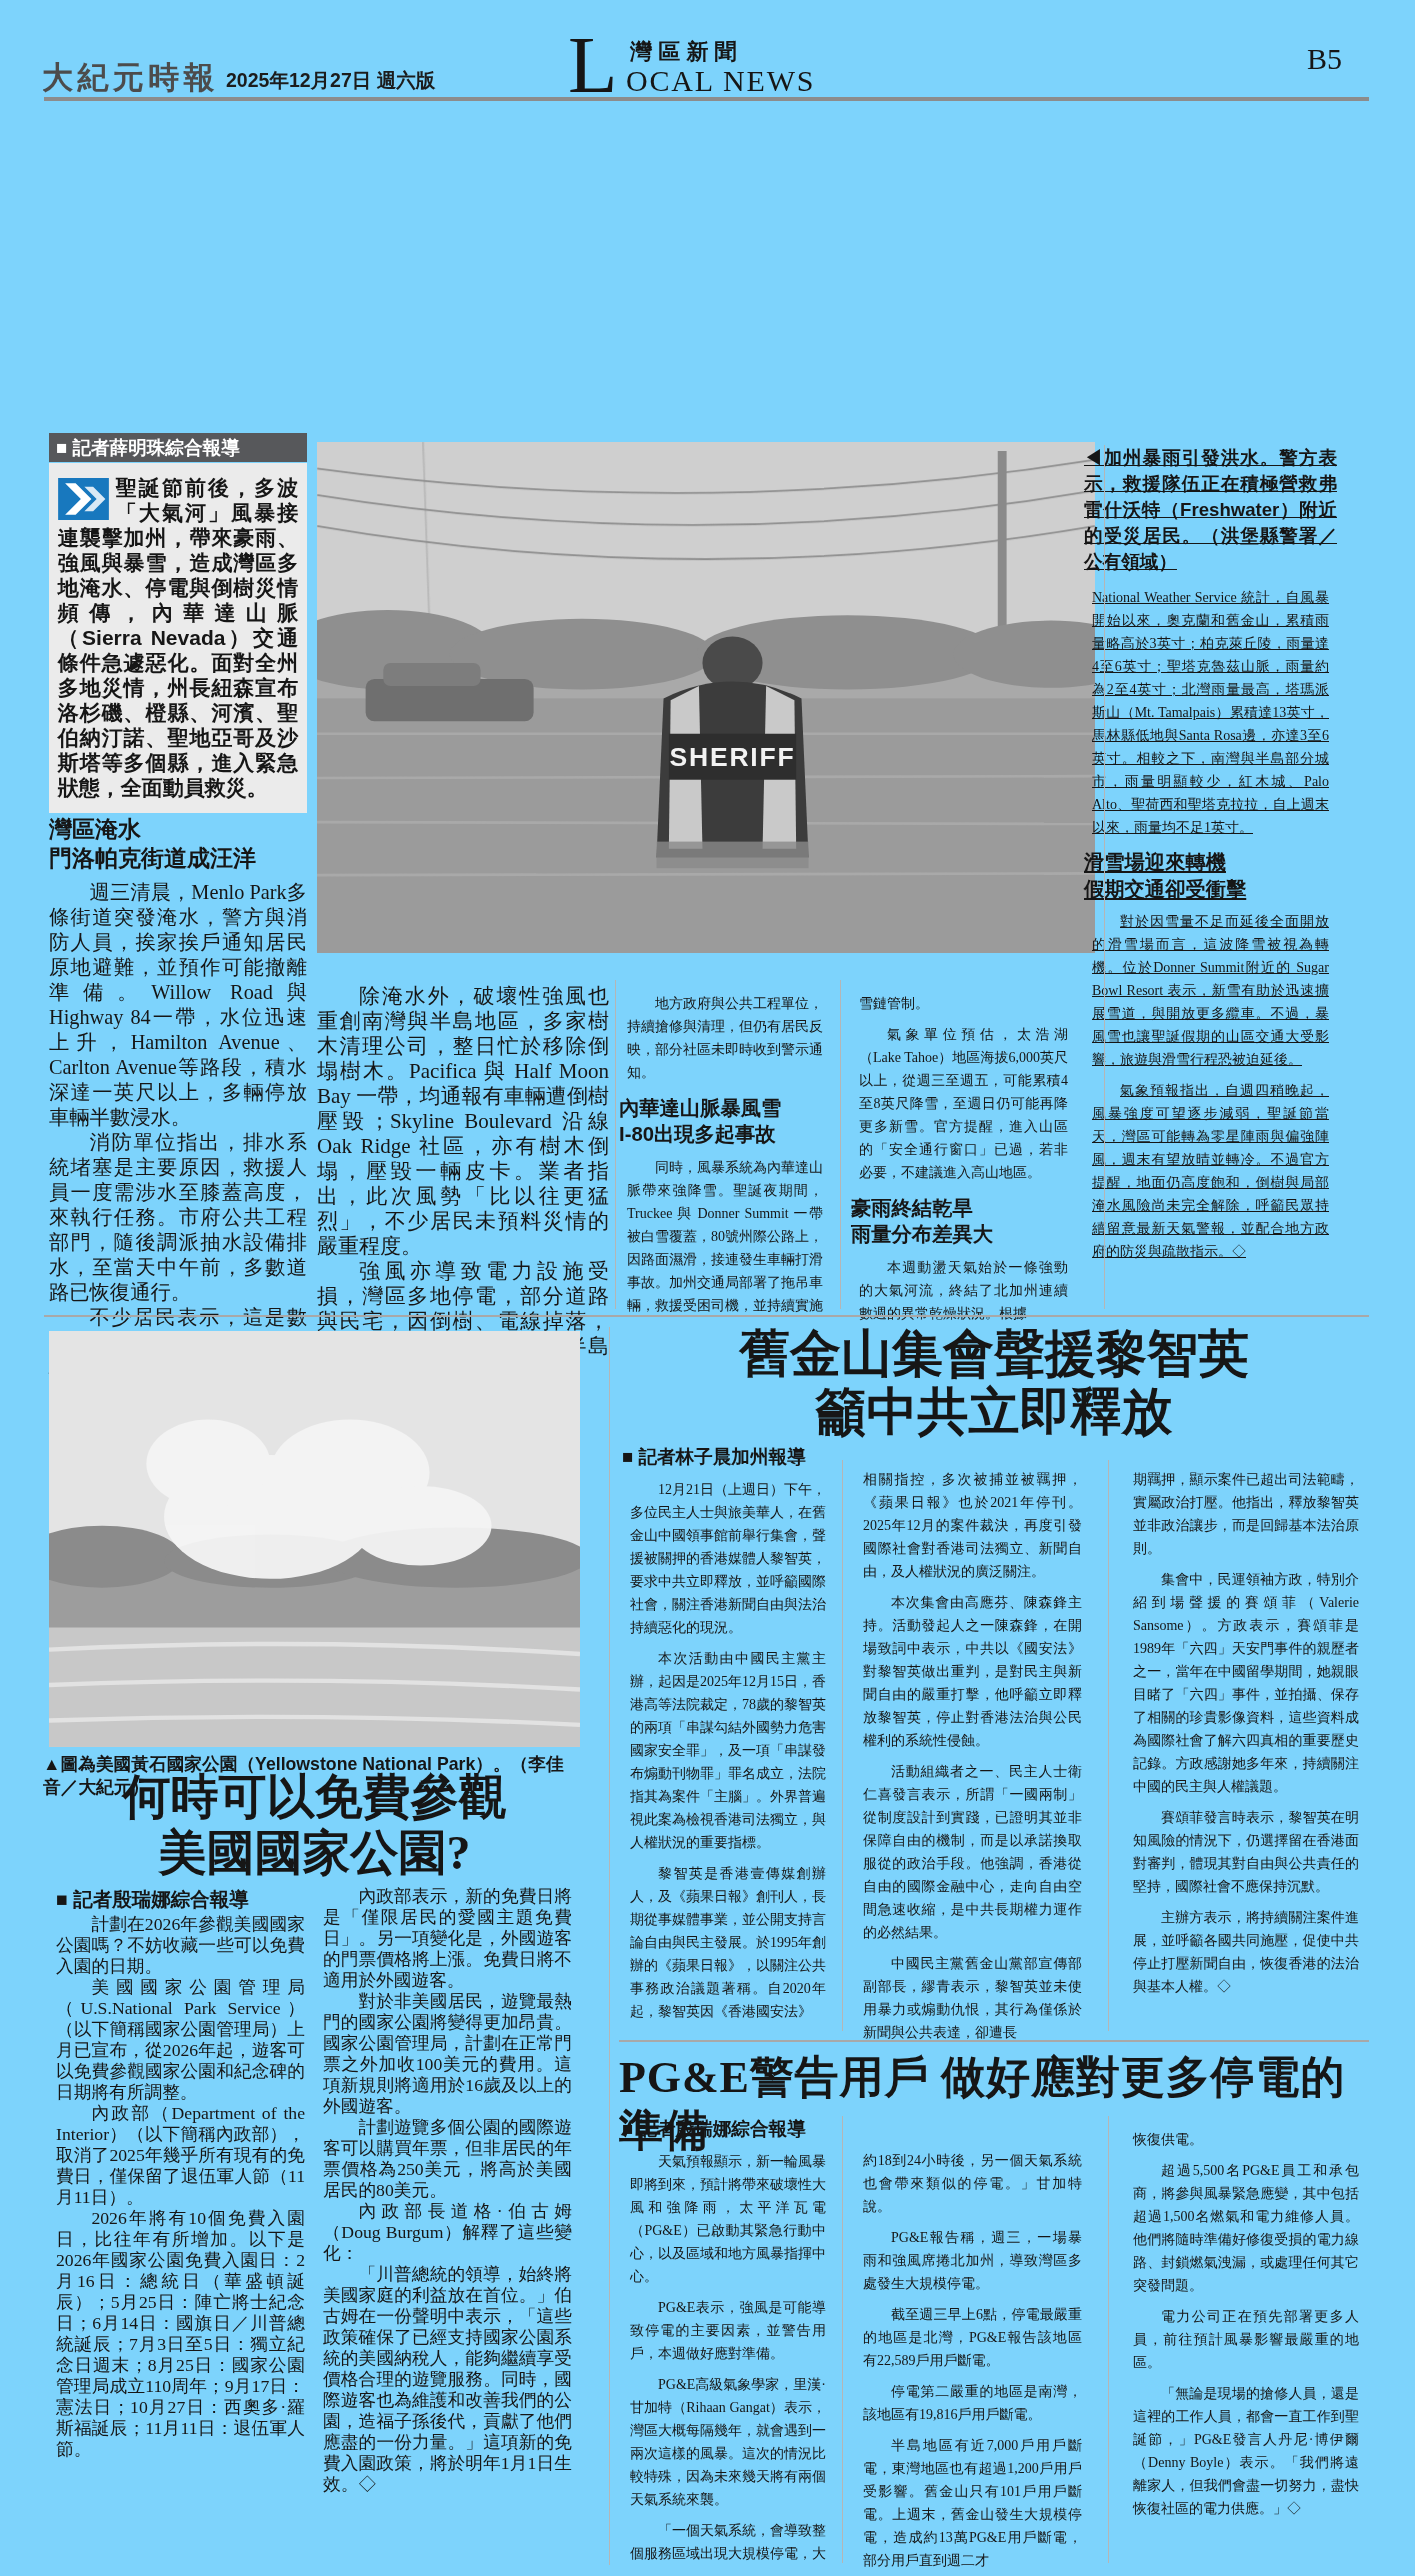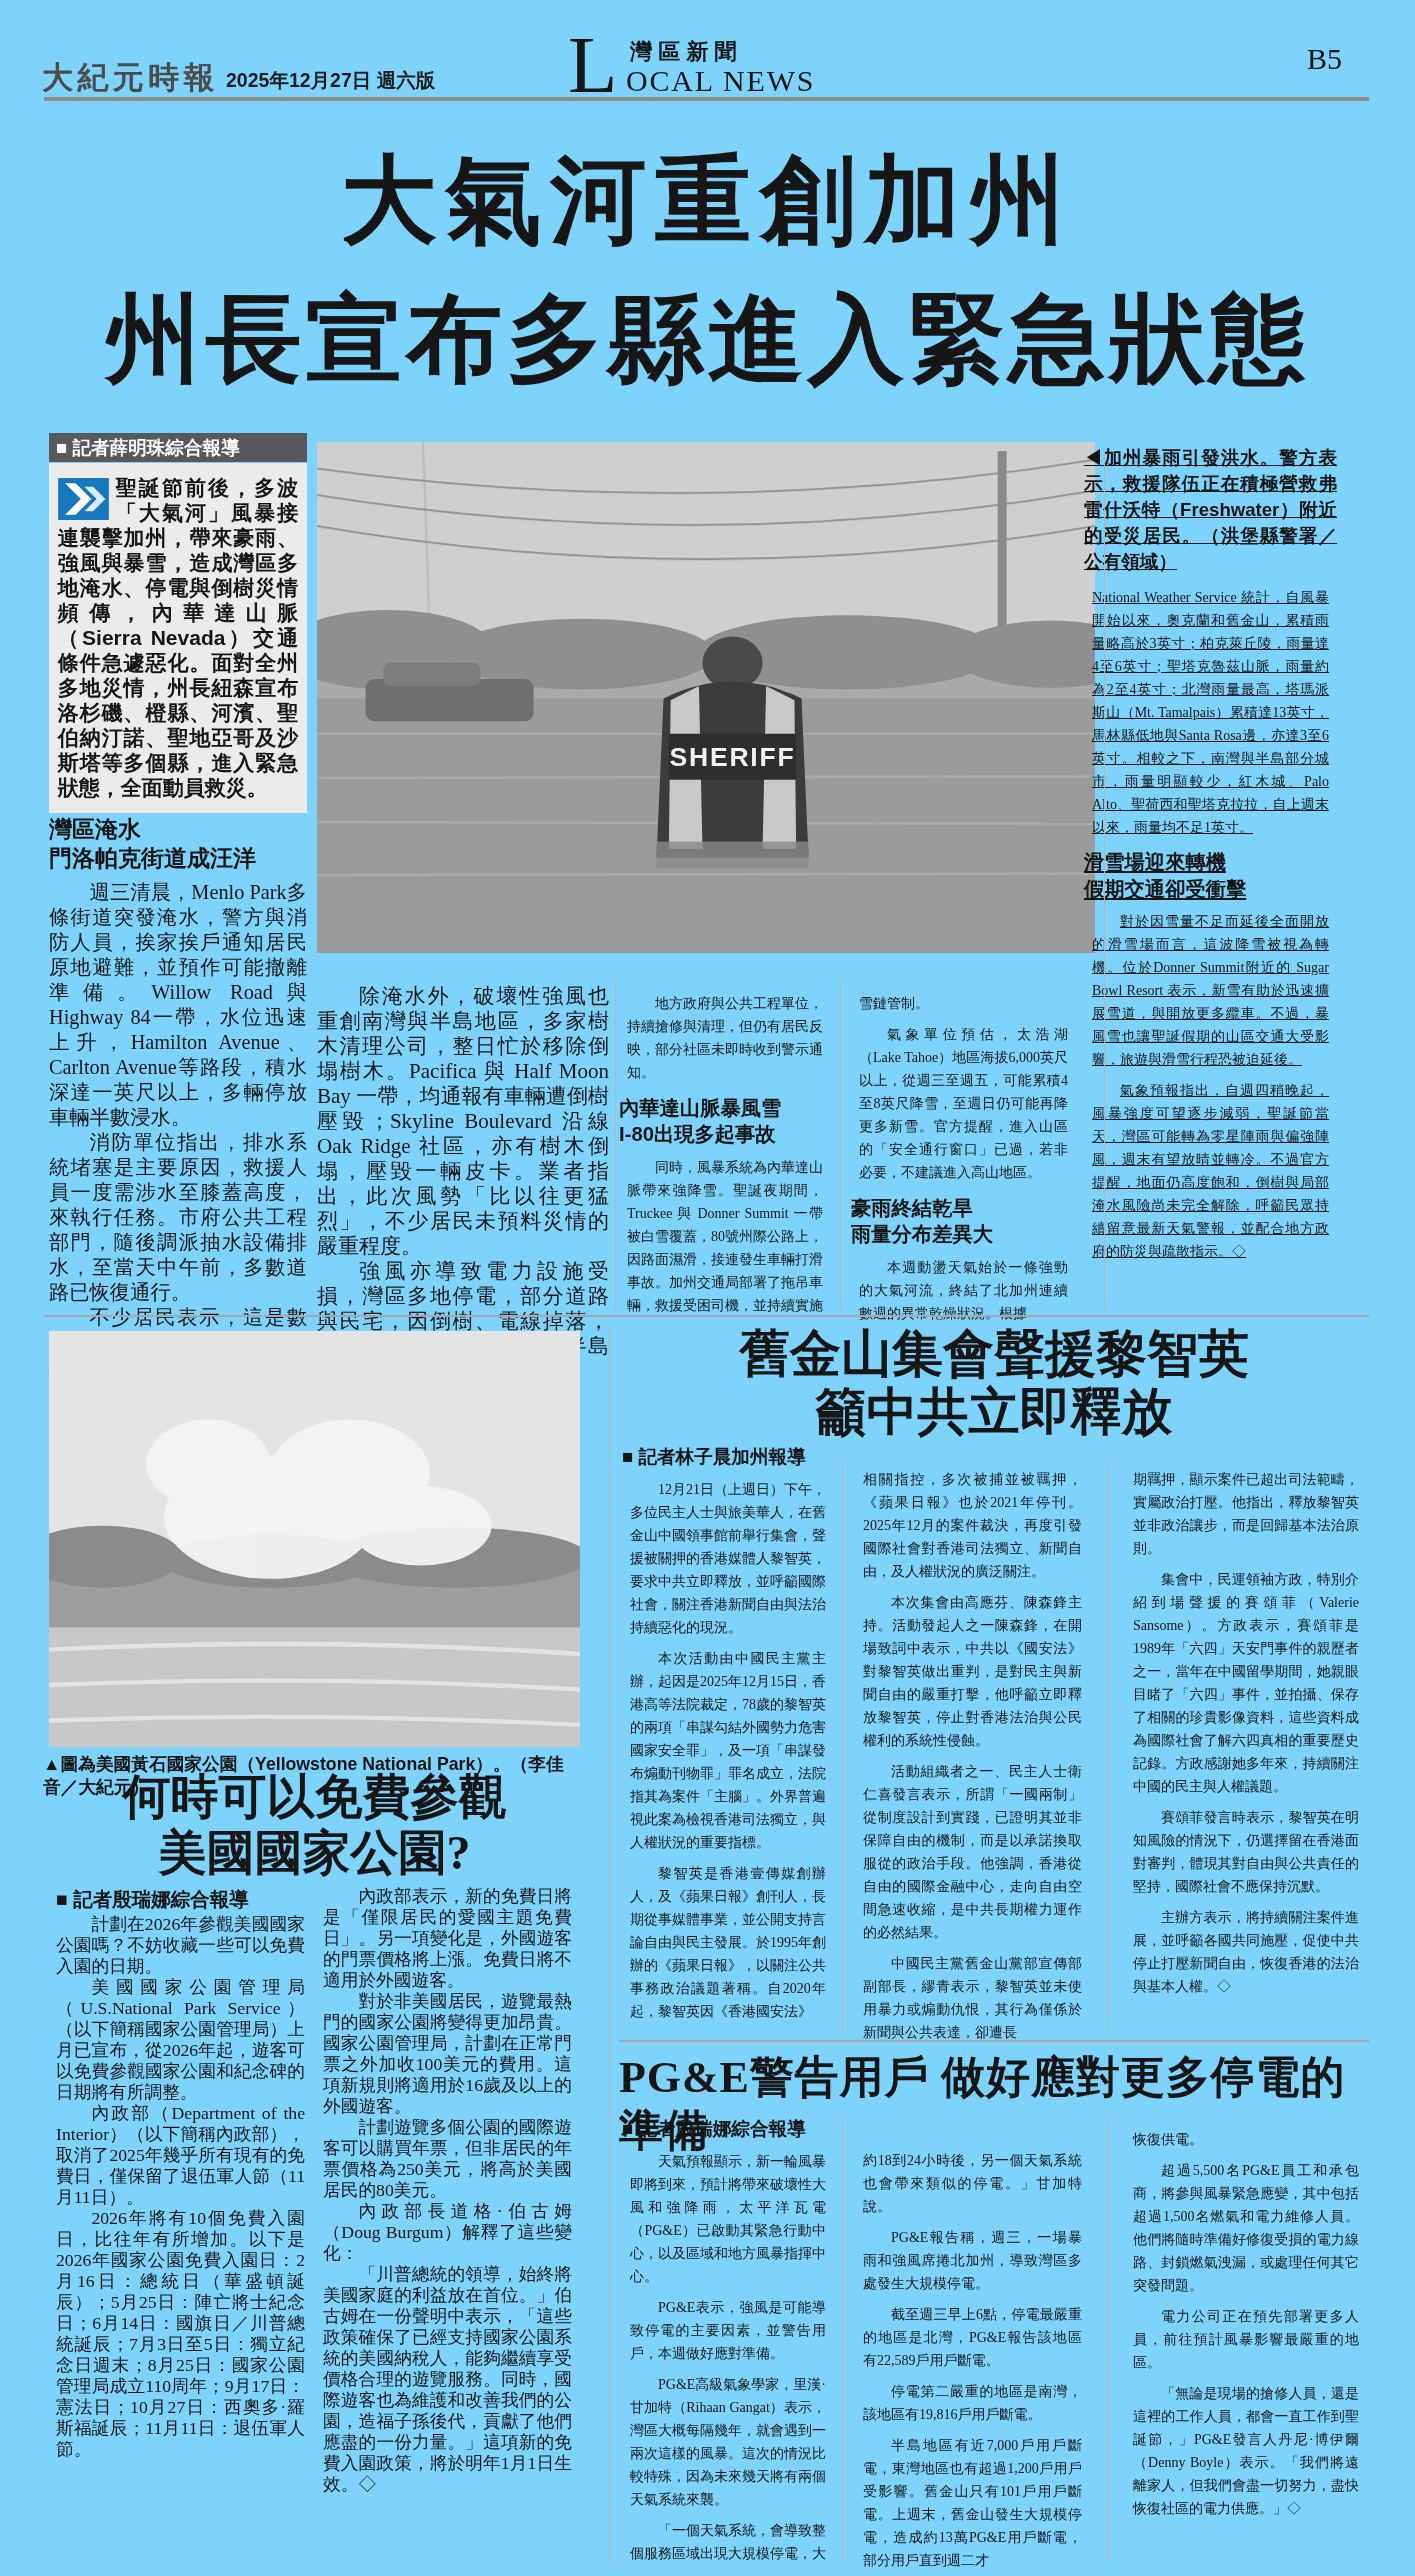--- a/index.html
+++ b/index.html
@@ -68,24 +68,20 @@
 <div id="page">
 
   <div class="abs" id="masthead">大紀元時報</div>
   <div class="abs sans" id="hdate">2025年12月27日 週六版</div>
   <div class="abs serif" id="big-l">L</div>
   <div class="abs sans" id="sec-zh">灣區新聞</div>
   <div class="abs serif" id="sec-en">OCAL NEWS</div>
   <div class="abs serif" id="pageno">B5</div>
   <div class="rule-h" style="left:44px;top:97px;width:1325px;height:3.5px;background:#8c8c8c;"></div>
 
-  <div class="abs main-hl">
-    <div class="l1">大氣河重創加州</div>
-    <div class="l2">州長宣布多縣進入緊急狀態</div>
-  </div>
 
   <div class="abs sans" id="byline-bar">■ 記者薛明珠綜合報導</div>
   <div class="abs sans jc" id="lede">
     <span class="icon">
       <svg width="51" height="42" viewBox="0 0 58 48">
           <rect width="58" height="48" fill="#1878be"></rect>
         <polygon points="8,6 26,24 8,42 20,42 38,24 20,6" fill="#ffffff"></polygon>
         <polygon points="30,10 44,24 30,38 40,38 54,24 40,10" fill="#d9e9f5"></polygon>
         </svg>
     </span><span>聖誕節前後，多波「大氣河」風暴接連襲擊加州，帶來豪雨、強風與暴雪，造成灣區多地淹水、停電與倒樹災情頻傳，內華達山脈（Sierra Nevada）交通條件急遽惡化。面對全州多地災情，州長紐森宣布洛杉磯、橙縣、河濱、聖伯納汀諾、聖地亞哥及沙斯塔等多個縣，進入緊急狀態，全面動員救災。</span>

